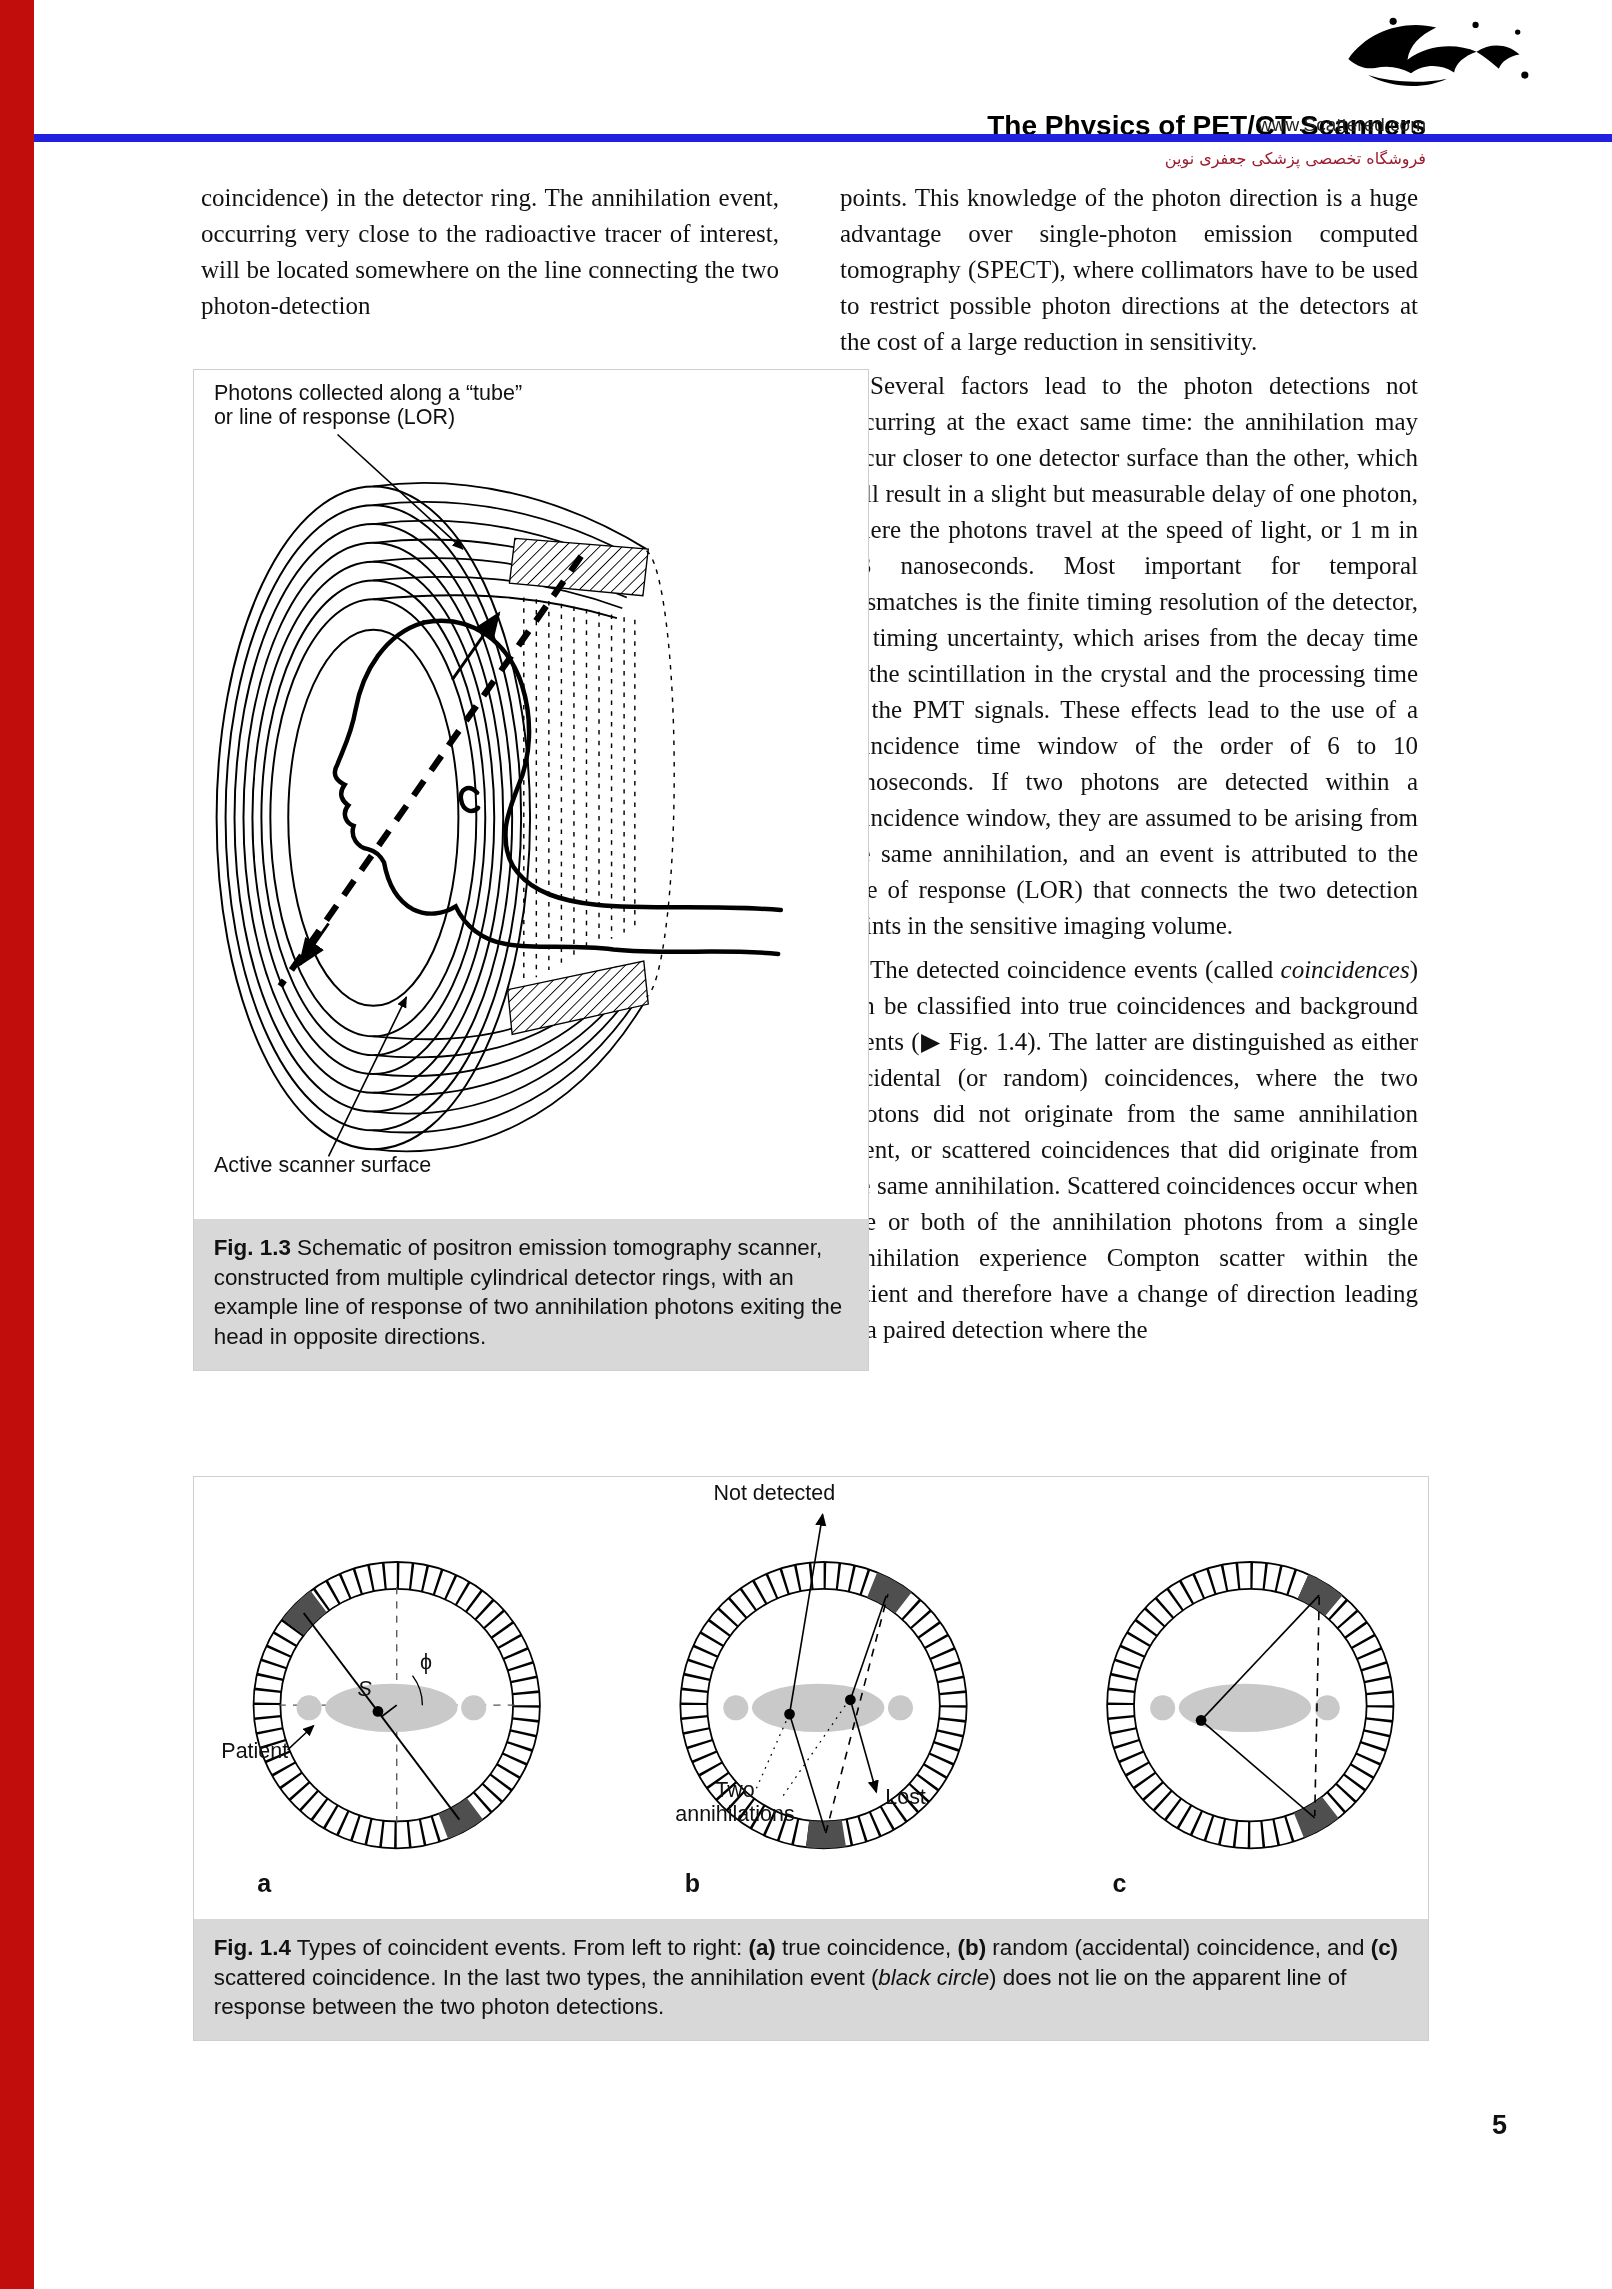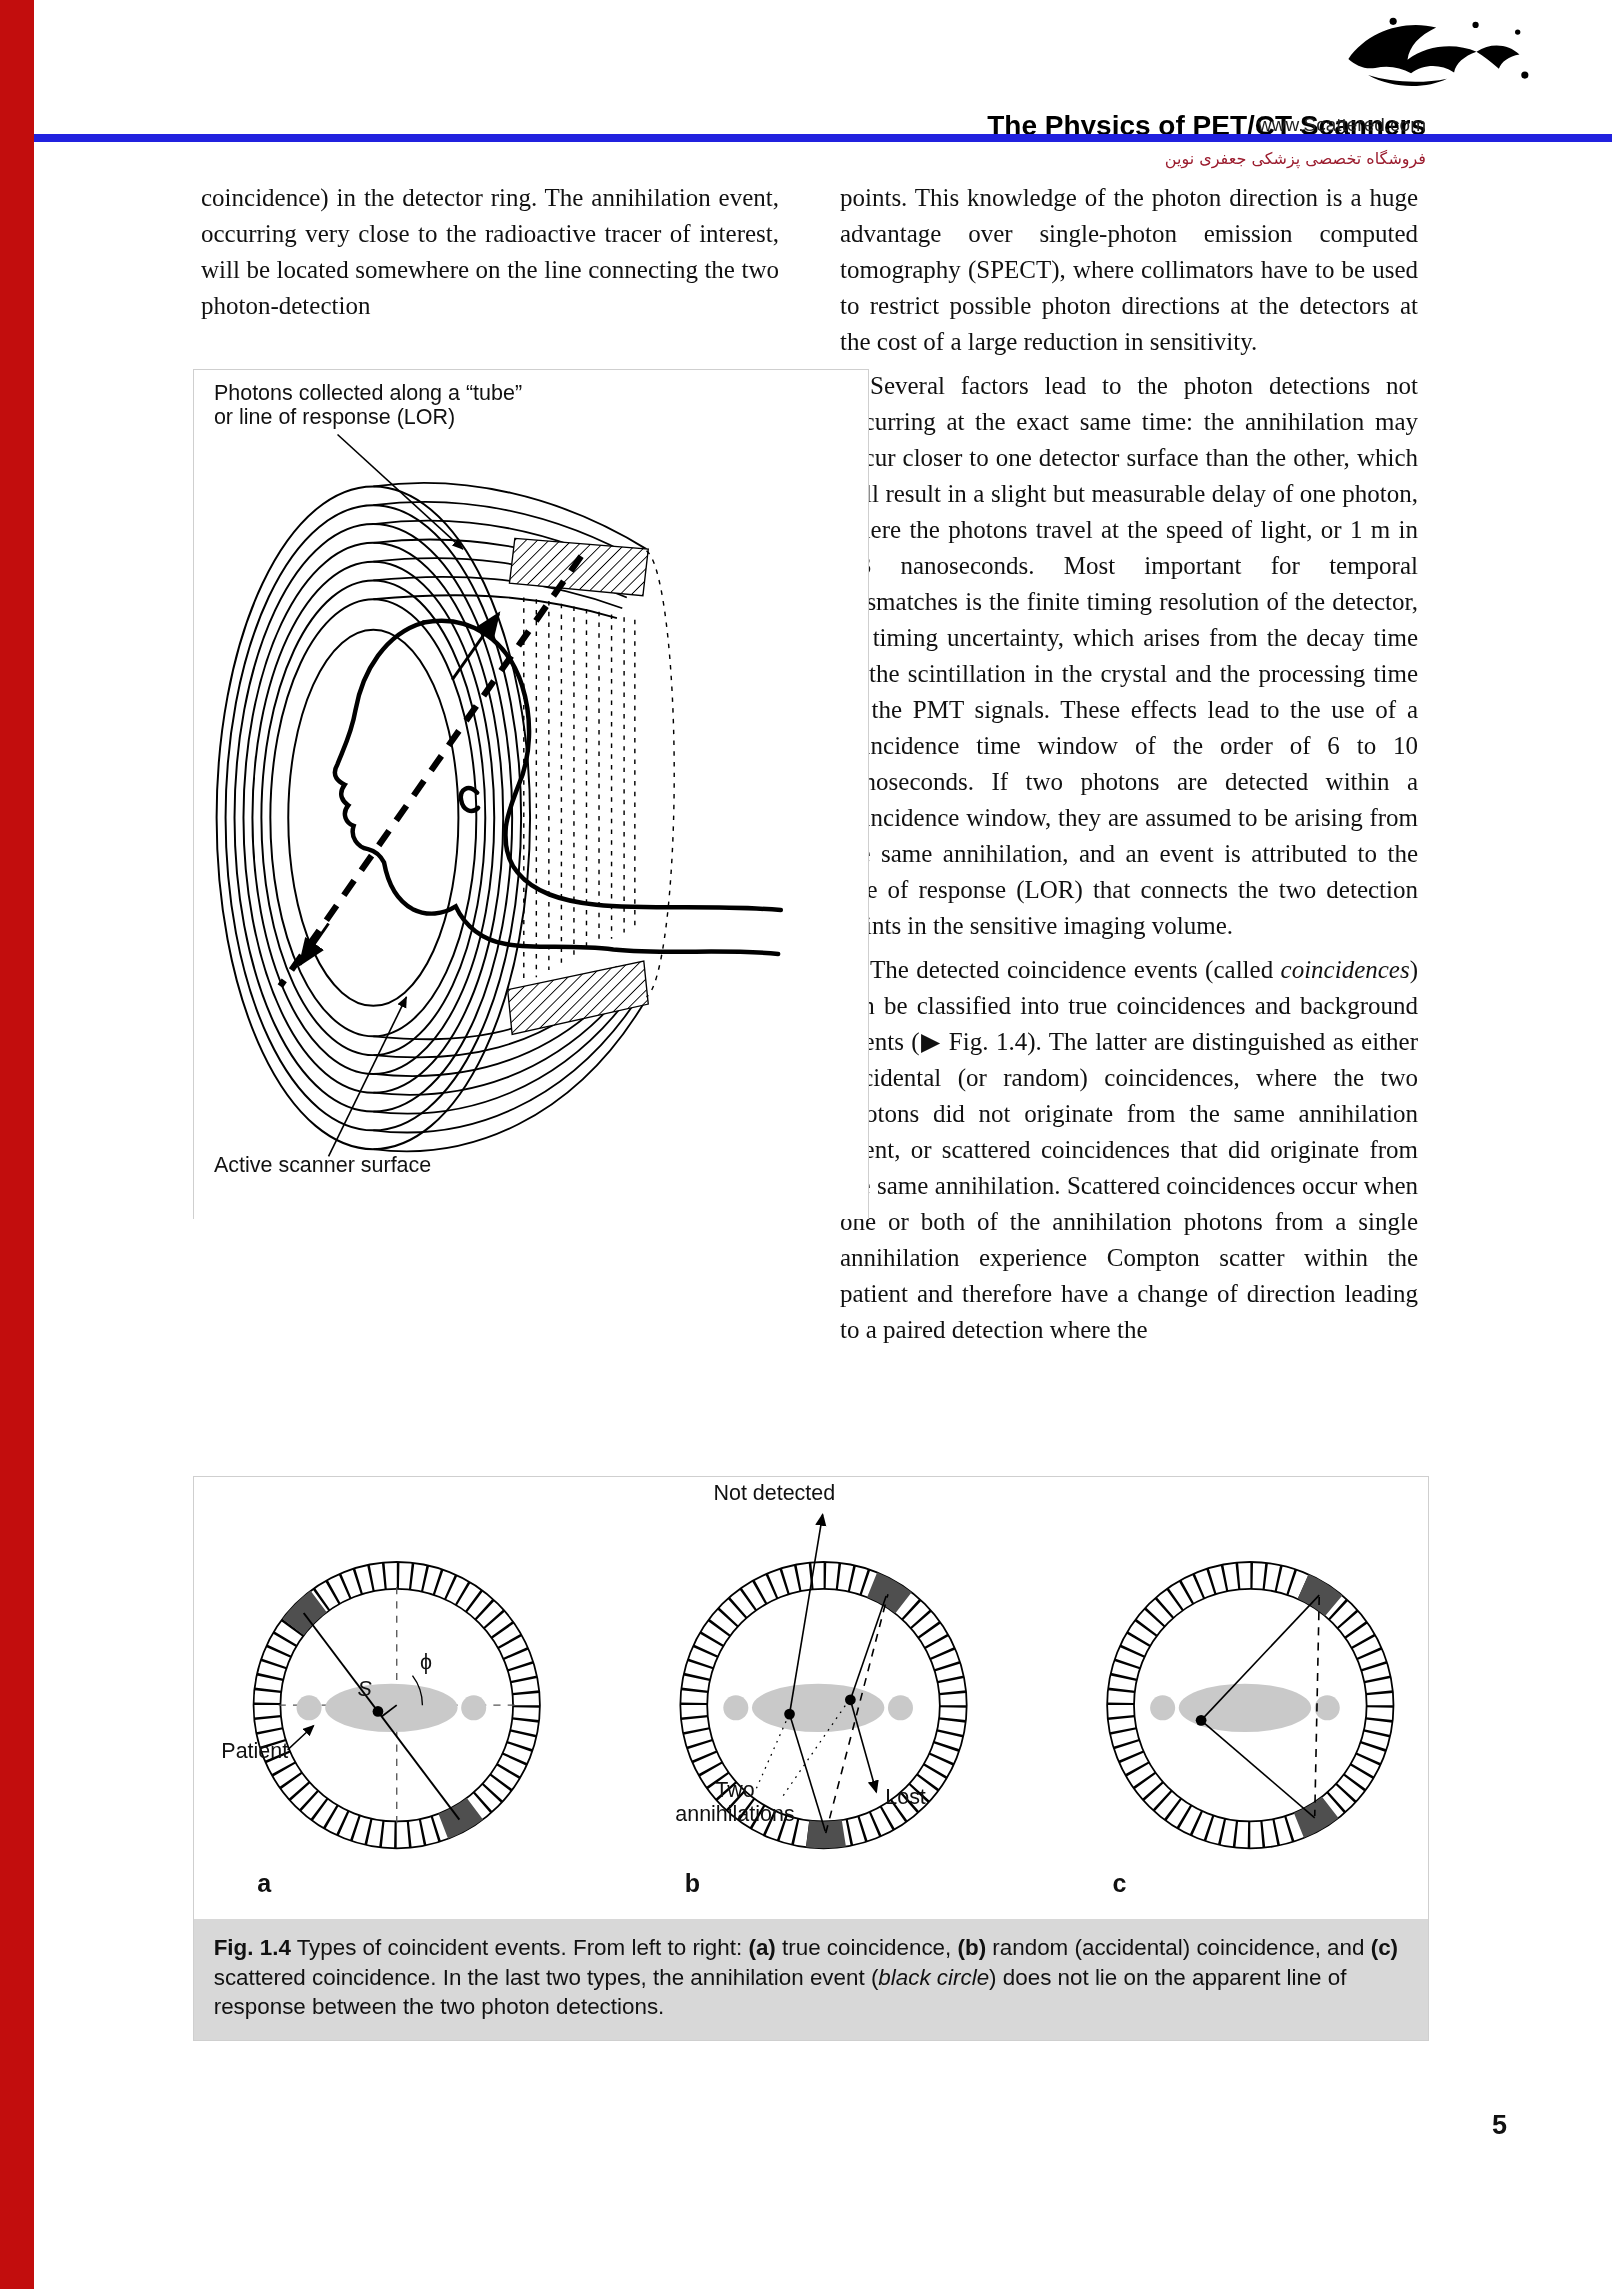--- a/index.html
+++ b/index.html
@@ -150,20 +150,21 @@
         </g>
 
         <line x1="160" y1="72" x2="300" y2="200" stroke="#000" stroke-width="1.8" marker-end="url(#arS)"></line>
         <line x1="150" y1="878" x2="237" y2="700" stroke="#000" stroke-width="1.8" marker-end="url(#arS)"></line>
 
         <text x="22" y="34">Photons collected along a “tube”</text>
         <text x="22" y="60">or line of response (LOR)</text>
         <text x="22" y="896">Active scanner surface</text>
       </svg>
     </div>
+    <div class="fig-caption"><b>Fig. 1.3</b><span> Schematic of positron emission tomography scanner, constructed from multiple cylindrical detector rings, with an example line of response of two annihilation photons exiting the head in opposite directions.</span></div>
   </div>
 
   <div class="figure fig4">
     <div class="fig-img">
       <svg width="1234" height="442" viewBox="0 0 1378 494">
         <defs>
           <marker id="ar4" markerWidth="9" markerHeight="8" refX="7" refY="3.5" orient="auto" markerUnits="strokeWidth">
             <path d="M0,0 L8,3.5 L0,7 Z" fill="#000"></path>
           </marker>
         </defs>

